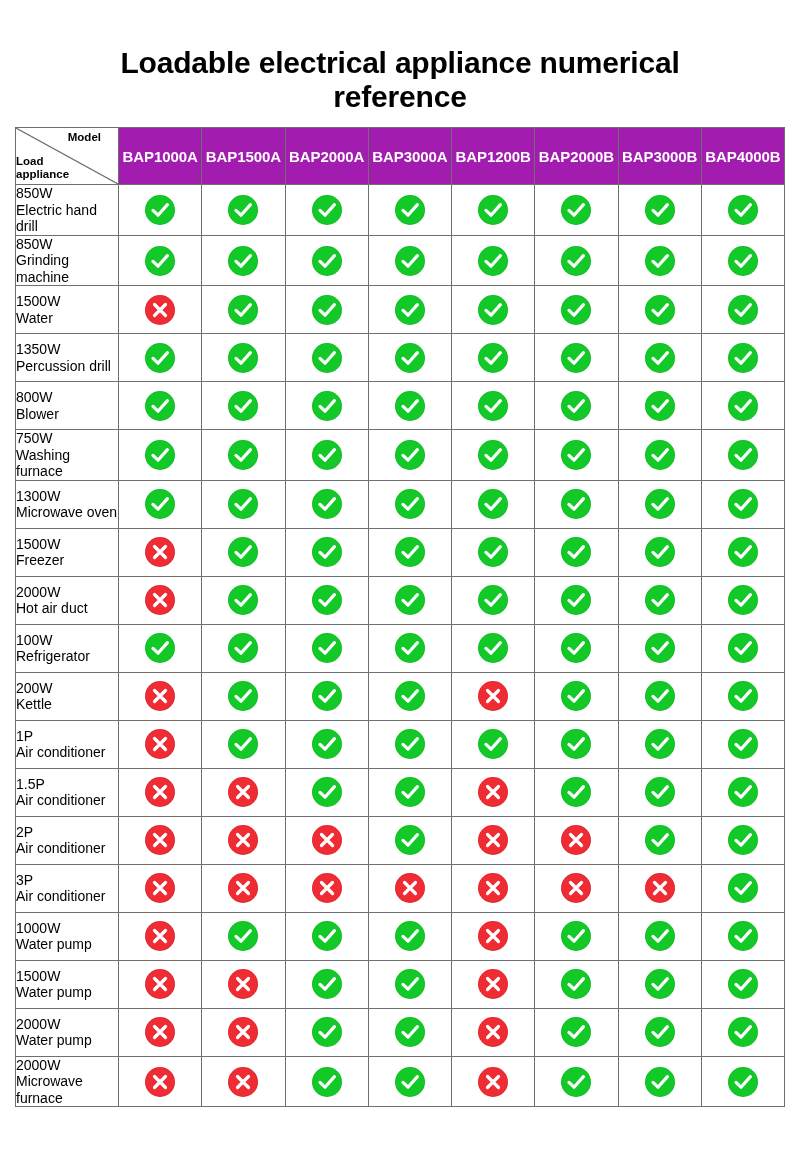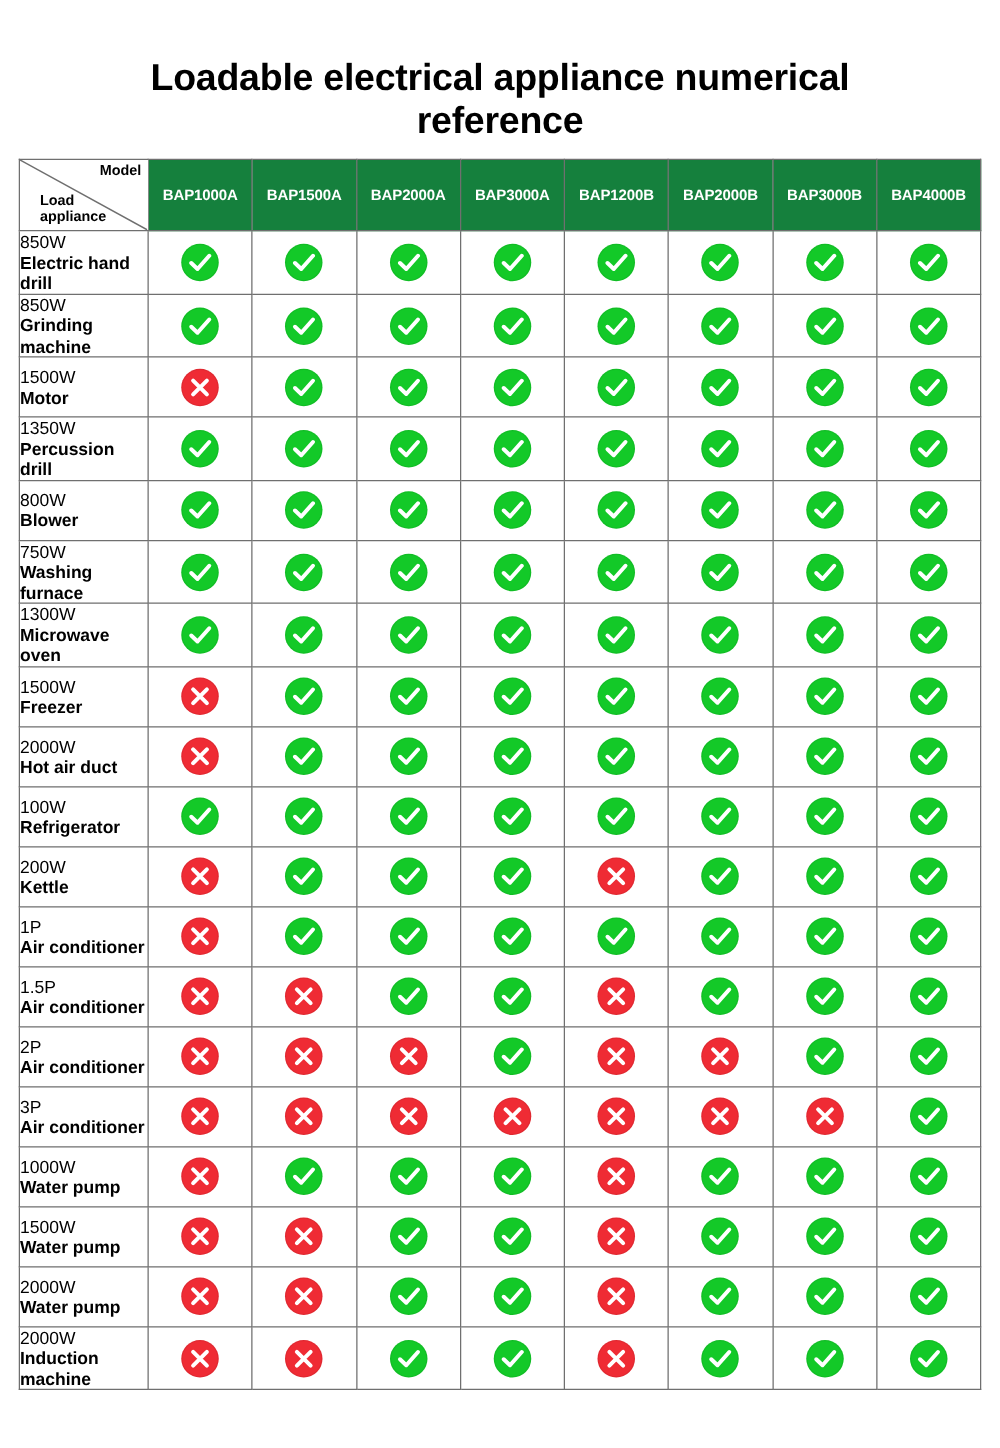--- a/index.html
+++ b/index.html
@@ -48,59 +48,59 @@
     padding: 0;
   }
   .corner-cell .diag {
     position: absolute;
     left: 0; top: 0;
     width: 100%;
     height: 100%;
   }
   .corner-cell .lbl-model {
     position: absolute;
-    right: 5px;
+    right: 17px;
     top: 3px;
     font-size: 11.5px;
     font-weight: bold;
     line-height: 1.1;
   }
   .corner-cell .lbl-load {
     position: absolute;
-    left: 16px;
+    left: 0;
     bottom: 3px;
     font-size: 11.5px;
     font-weight: bold;
     line-height: 1.12;
     text-align: left;
   }
   th.model-head {
-    background: #15803d;
+    background: #a21caf;
     color: #ffffff;
-    font-size: 12px;
+    font-size: 15px;
     font-weight: bold;
     text-align: center;
     height: 56px;
     vertical-align: middle;
     letter-spacing: -0.1px;
   }
   td.rowlabel {
     width: 102px;
     height: 47px;
     vertical-align: middle;
     padding: 2px 4px 2px 6px;
     font-size: 14px;
     line-height: 1.18;
   }
   td.rowlabel .watt {
     font-weight: normal;
     display: block;
   }
   td.rowlabel .name {
-    font-weight: bold;
+    font-weight: normal;
     display: block;
   }
   td.cell {
     text-align: center;
     vertical-align: middle;
     height: 47px;
   }
   .mark {
     display: inline-block;
     width: 30px;
@@ -207,21 +207,21 @@
           <td class="cell"><span class="mark ok"><svg width="30" height="30" viewBox="0 0 30 30">
                 <path d="M8 15.4 L13 20.2 L22.4 9.6" fill="none" stroke="#ffffff" stroke-width="3.2" stroke-linecap="round" stroke-linejoin="round"></path>
               </svg></span></td>
           <td class="cell"><span class="mark ok"><svg width="30" height="30" viewBox="0 0 30 30">
                 <path d="M8 15.4 L13 20.2 L22.4 9.6" fill="none" stroke="#ffffff" stroke-width="3.2" stroke-linecap="round" stroke-linejoin="round"></path>
               </svg></span></td>
         </tr>
         <tr>
           <td class="rowlabel">
             <span class="watt">1500W</span>
-            <span class="name">Motor</span>
+            <span class="name">Water</span>
           </td>
           <td class="cell"><span class="mark no"><svg width="30" height="30" viewBox="0 0 30 30">
                 <path d="M9.5 9.5 L20.5 20.5 M20.5 9.5 L9.5 20.5" fill="none" stroke="#ffffff" stroke-width="3.2" stroke-linecap="round"></path>
               </svg></span></td>
           <td class="cell"><span class="mark ok"><svg width="30" height="30" viewBox="0 0 30 30">
                 <path d="M8 15.4 L13 20.2 L22.4 9.6" fill="none" stroke="#ffffff" stroke-width="3.2" stroke-linecap="round" stroke-linejoin="round"></path>
               </svg></span></td>
           <td class="cell"><span class="mark ok"><svg width="30" height="30" viewBox="0 0 30 30">
                 <path d="M8 15.4 L13 20.2 L22.4 9.6" fill="none" stroke="#ffffff" stroke-width="3.2" stroke-linecap="round" stroke-linejoin="round"></path>
               </svg></span></td>
@@ -687,21 +687,21 @@
           <td class="cell"><span class="mark ok"><svg width="30" height="30" viewBox="0 0 30 30">
                 <path d="M8 15.4 L13 20.2 L22.4 9.6" fill="none" stroke="#ffffff" stroke-width="3.2" stroke-linecap="round" stroke-linejoin="round"></path>
               </svg></span></td>
           <td class="cell"><span class="mark ok"><svg width="30" height="30" viewBox="0 0 30 30">
                 <path d="M8 15.4 L13 20.2 L22.4 9.6" fill="none" stroke="#ffffff" stroke-width="3.2" stroke-linecap="round" stroke-linejoin="round"></path>
               </svg></span></td>
         </tr>
         <tr>
           <td class="rowlabel">
             <span class="watt">2000W</span>
-            <span class="name">Induction machine</span>
+            <span class="name">Microwave furnace</span>
           </td>
           <td class="cell"><span class="mark no"><svg width="30" height="30" viewBox="0 0 30 30">
                 <path d="M9.5 9.5 L20.5 20.5 M20.5 9.5 L9.5 20.5" fill="none" stroke="#ffffff" stroke-width="3.2" stroke-linecap="round"></path>
               </svg></span></td>
           <td class="cell"><span class="mark no"><svg width="30" height="30" viewBox="0 0 30 30">
                 <path d="M9.5 9.5 L20.5 20.5 M20.5 9.5 L9.5 20.5" fill="none" stroke="#ffffff" stroke-width="3.2" stroke-linecap="round"></path>
               </svg></span></td>
           <td class="cell"><span class="mark ok"><svg width="30" height="30" viewBox="0 0 30 30">
                 <path d="M8 15.4 L13 20.2 L22.4 9.6" fill="none" stroke="#ffffff" stroke-width="3.2" stroke-linecap="round" stroke-linejoin="round"></path>
               </svg></span></td>

